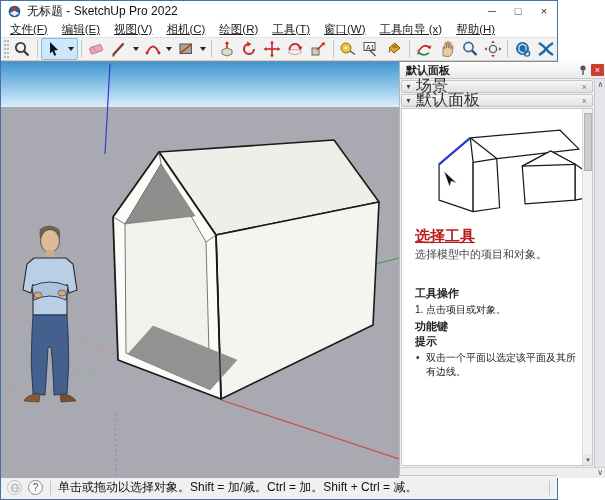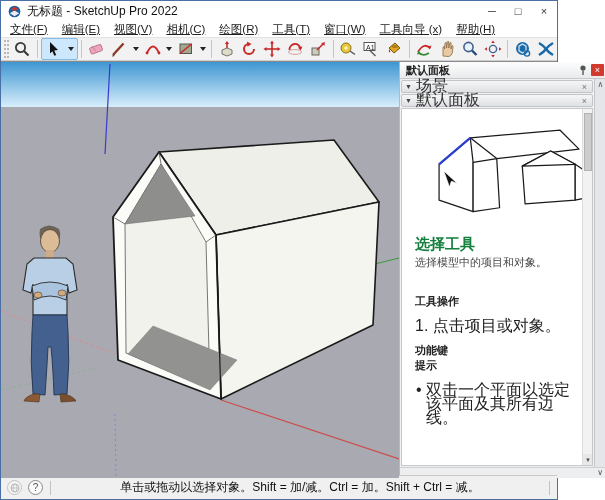--- a/index.html
+++ b/index.html
@@ -53,24 +53,24 @@
              border-radius:2px; margin:1px 1px 0 1px; display:flex; align-items:center;
              padding:0 3px; color:#333; }
   .sec-tri { font-size:7px; margin-right:4px; color:#444; }
   .sec-label { flex:1; font-size:16px; }
   .sec-close { font-size:9px; color:#777; padding:0 2px; }
   .instructor { flex:1; background:#fff; border:1px solid #c8c8c8; margin:1px;
                 position:relative; overflow:hidden; }
   .instr-inner { position:absolute; left:0; top:0; right:10px; padding:4px 4px 0 13px;
                  color:#222; }
   .instr-img { margin:4px 0 2px 2px; }
-  .instr-h1 { font-size:15px; font-weight:bold; color:#15803d; margin-top:10px; }
+  .instr-h1 { font-size:15px; font-weight:bold; color:#b91c1c; margin-top:2px;text-decoration:underline; }
   .instr-sub { font-size:11px; color:#444; margin:1px 0 24px 0; }
   .instr-sec-title { font-weight:bold; font-size:11px; }
-  .instr-item { font-size:16px; line-height:14px; margin:10px 0; }
+  .instr-item { font-size:10px; line-height:14px; margin:2px 0; }
   .instr-bullets .instr-item { position:relative; padding-left:11px; }
   .instr-bullets .instr-item::before { content:"•"; position:absolute; left:1px; top:0; }
   .iscroll { position:absolute; right:0; top:0; bottom:0; width:10px; background:#f2f2f2;
              border-left:1px solid #ddd; }
   .iscroll-thumb { position:absolute; top:4px; left:1px; width:8px; height:58px;
                    background:#cdcdcd; border:1px solid #b2b2b2; }
   .iscroll-down { position:absolute; bottom:0; left:0; width:10px; height:11px;
                   display:flex; align-items:center; justify-content:center;
                   font-size:6px; color:#555; background:#e8e8e8; }
   .tray-strip { width:12px; background:#e4e6e9; border-left:1px solid #c8c8c8;
@@ -81,21 +81,21 @@
                   display:flex; justify-content:flex-end; align-items:center; padding-right:3px; }
 
   
   .statusbar { height:24px; background:#f0f0f0; border-top:1px solid #c8c8c8;
                display:flex; align-items:center; font-size:12px; color:#111; flex:0 0 auto; }
   .sb-icon { width:15px; height:15px; border-radius:50%; border:1px solid #8a8a8a;
              display:flex; align-items:center; justify-content:center;
              font-size:10px; color:#555; margin-left:6px; background:#fafafa; }
   .sb-icon.dim { opacity:.45; }
   .sb-sep { width:1px; height:14px; background:#c4c4c4; margin:0 7px; }
-  .sb-msg { white-space:nowrap; flex:1;text-align:center; }
+  .sb-msg { white-space:nowrap; flex:1; }
   .sb-vcp { display:flex; align-items:center; }
   .sb-label { font-size:12px; margin-right:5px; }
   .sb-input { width:92px; height:16px; border:1px solid #aab2ba; background:#fdfdfe;
               font-size:11px; padding:0 3px; margin-right:4px; }
 </style>
 </head>
 <body>
 
 <div class="win">
 

